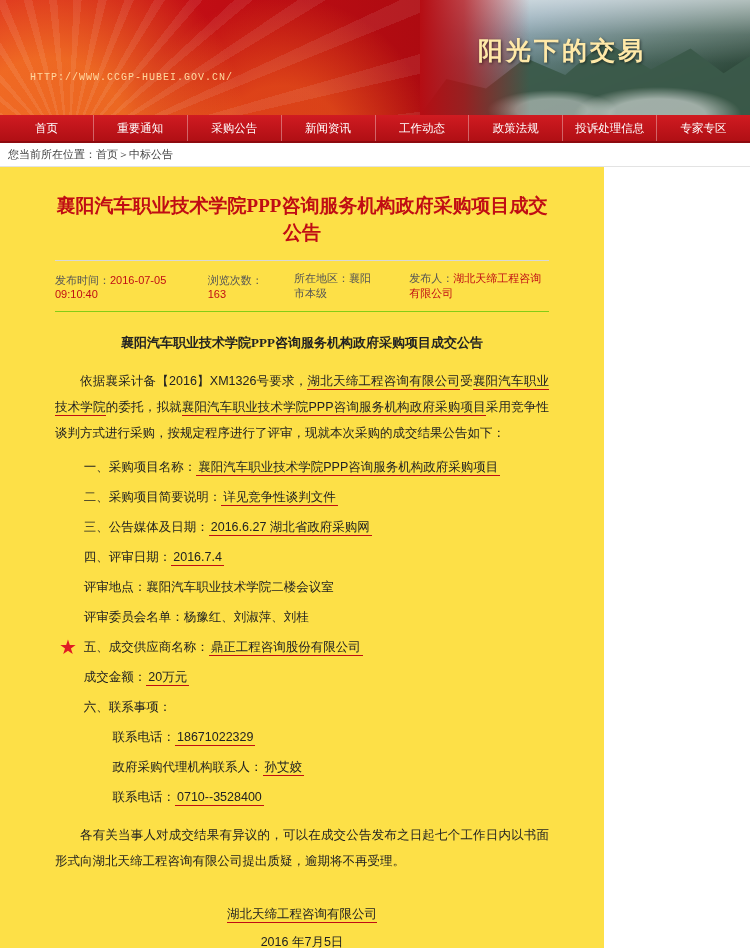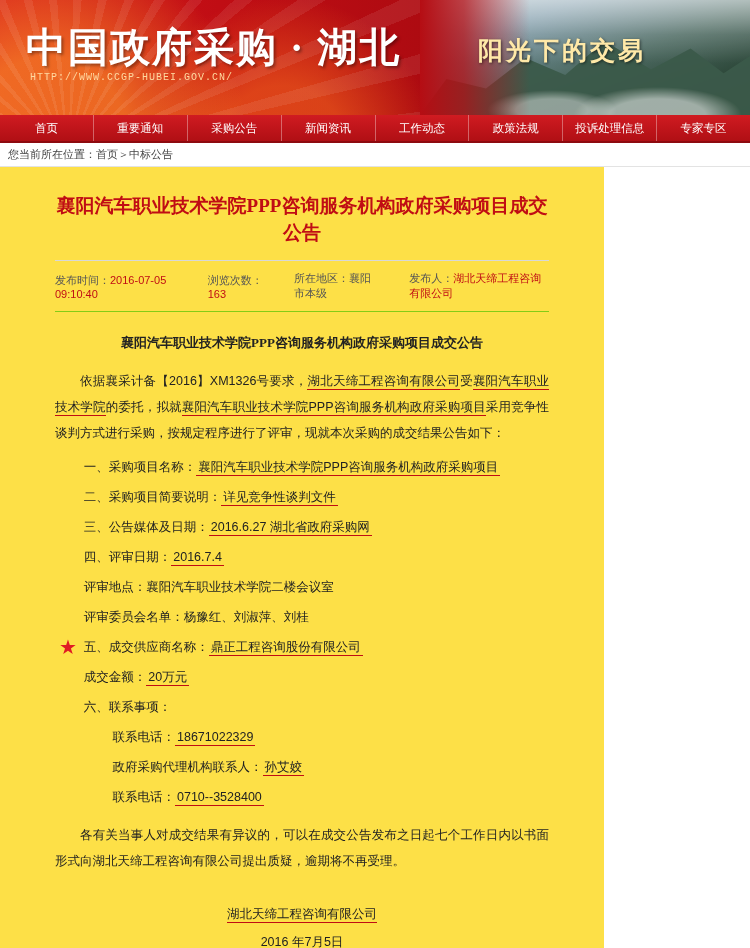--- a/index.html
+++ b/index.html
@@ -219,21 +219,20 @@
 </style>
 </head>
 <body>
 
 <div class="banner">
   <div class="banner-bg-left"></div>
   <div class="banner-rays"></div>
   <div class="banner-bg-right"></div>
   <div class="banner-mountain"></div>
   <div class="banner-fade"></div>
-  <div class="banner-title">中国政府采购 · 湖北</div>
   <div class="banner-url">HTTP://WWW.CCGP-HUBEI.GOV.CN/</div>
   <div class="banner-slogan">阳光下的交易</div>
 </div>
 
 <div class="nav">
   <div class="nav-item">首页</div>
   <div class="nav-item">重要通知</div>
   <div class="nav-item">采购公告</div>
   <div class="nav-item">新闻资讯</div>
   <div class="nav-item">工作动态</div>

